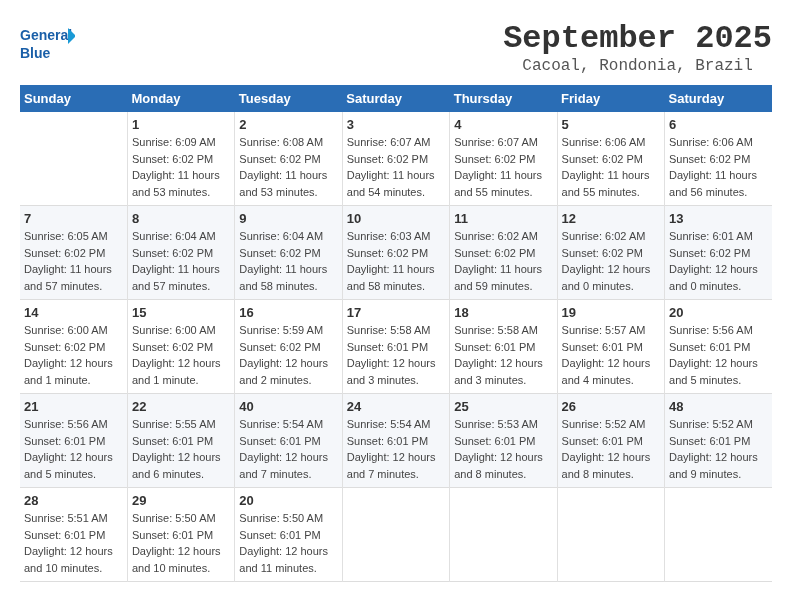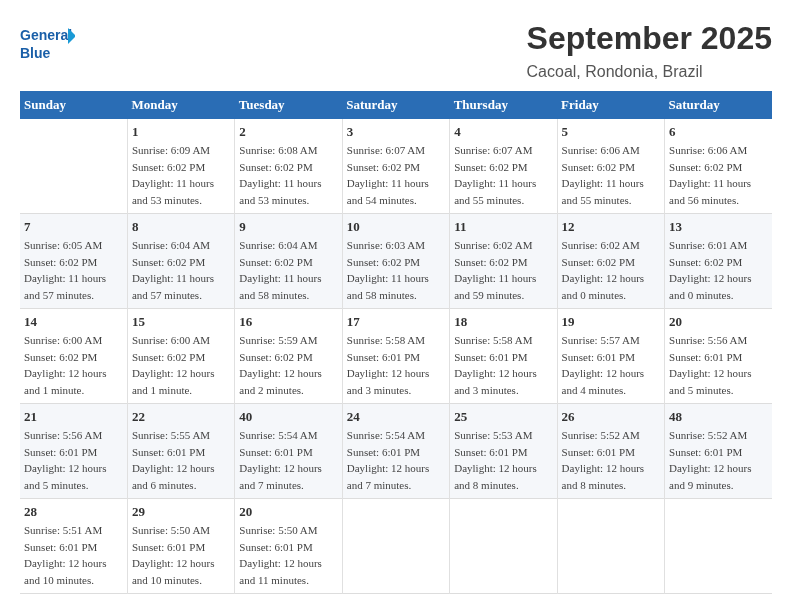--- a/index.html
+++ b/index.html
@@ -17,38 +17,37 @@
       margin-bottom: 10px;
     }
     .logo {
       display: flex;
       align-items: center;
       font-size: 22px;
       font-weight: bold;
       color: #1a5fa8;
     }
     .title-block {
-      text-align: left;
+      text-align: center;
+      font-family: Liberation Mono, monospace;
     }
     .title-block h1 {
       font-size: 32px;
       color: #333;
       font-weight: bold;
     }
     .title-block h2 {
       font-size: 16px;
       color: #555;
       font-weight: normal;
-      margin-top: 6px;
     }
     table {
       width: 100%;
       border-collapse: collapse;
       font-size: 11px;
-      font-family: Liberation Serif, serif;
     }
     thead tr th {
       background-color: #2a6db5;
       color: #fff;
       padding: 6px 4px;
       text-align: left;
       font-size: 13px;
       font-weight: bold;
     }
     tbody tr {

